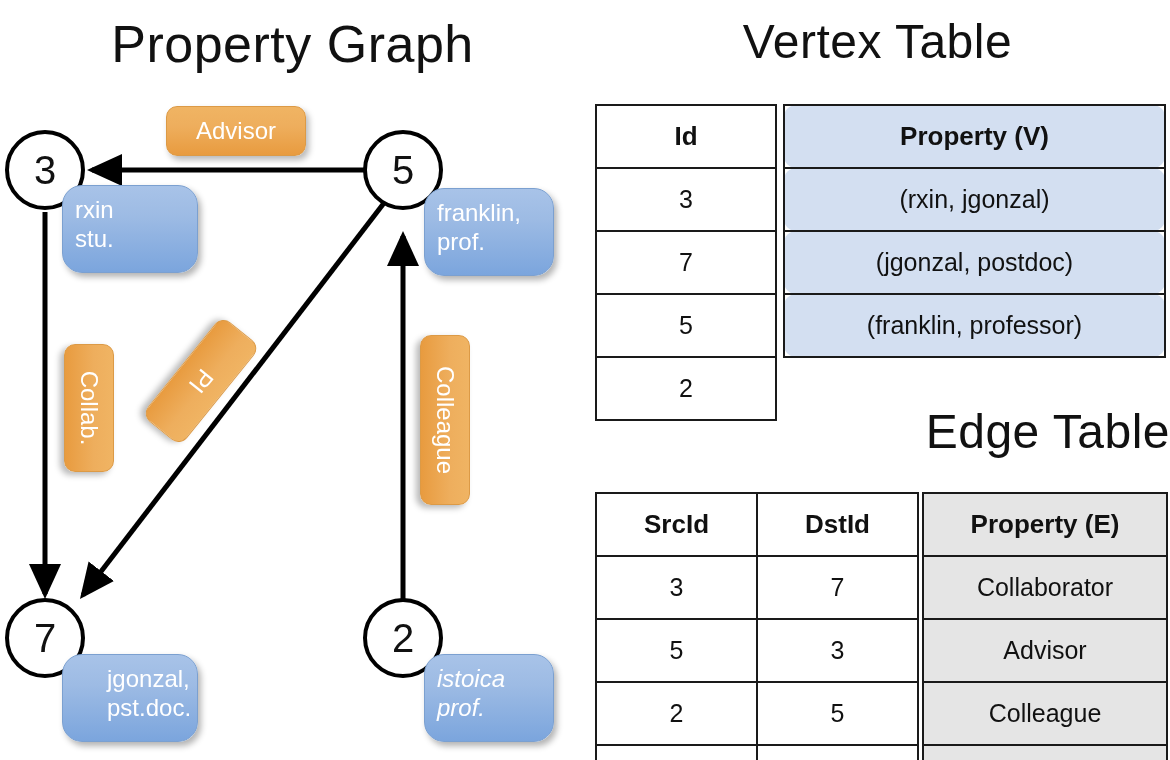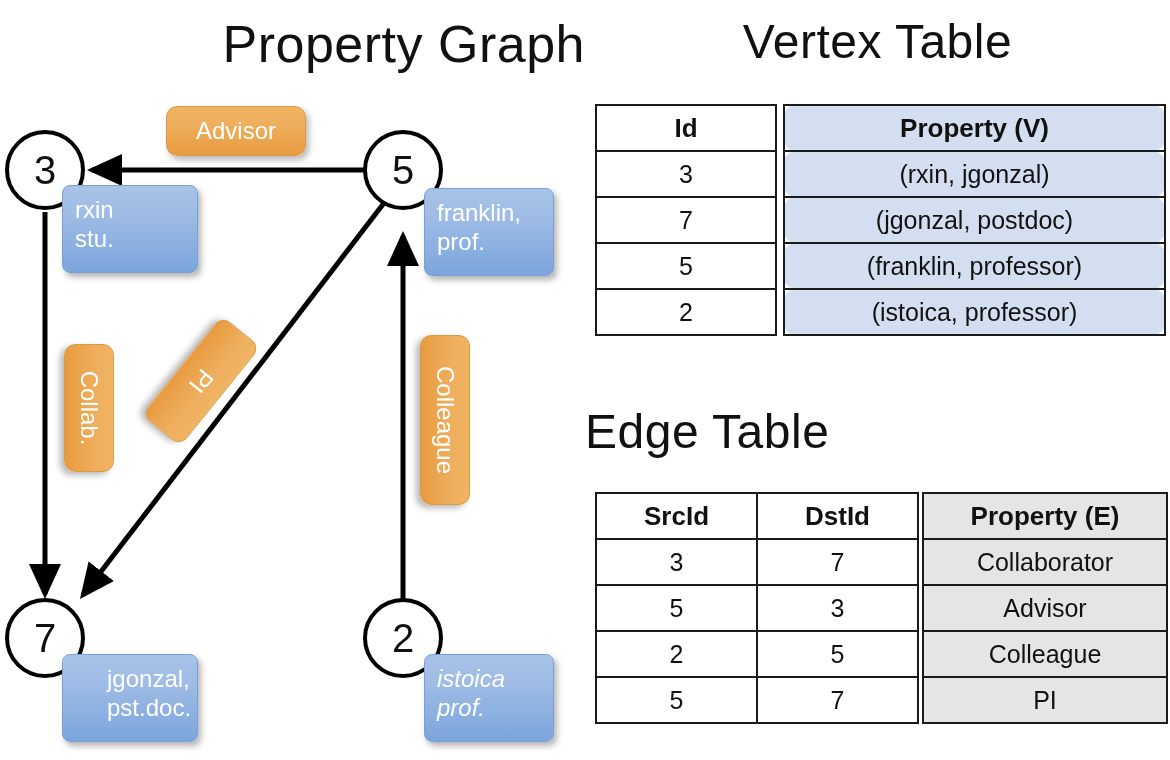--- a/index.html
+++ b/index.html
@@ -20,31 +20,31 @@
   .title {
     position: absolute;
     font-family: "Liberation Sans", sans-serif;
     font-weight: 300;
     color: #111;
     letter-spacing: 0.5px;
     white-space: nowrap;
   }
   #title-property-graph {
     left: 0; top: 14px; width: 585px;
-    text-align: right;
+    text-align: center;
     font-size: 52px;
   }
   #title-vertex-table {
     left: 585px; top: 14px; width: 585px;
     text-align: center;
     font-size: 48px;
   }
   #title-edge-table {
     left: 585px; top: 404px; width: 585px;
-    text-align: left;
+    text-align: right;
     font-size: 48px;
   }
 
   
   #graph-panel {
     position: absolute;
     left: 0; top: 0;
     width: 585px; height: 760px;
   }
   #graph-edges {
@@ -65,21 +65,21 @@
     justify-content: center;
     font-size: 40px;
     font-weight: 300;
     font-family: "Liberation Sans", sans-serif;
     color: #111;
     z-index: 3;
   }
 
   .prop-box {
     position: absolute;
-    border-radius: 8px;
+    border-radius: 20px;
     background: linear-gradient(to bottom, #a8c3e8 0%, #9dbbe4 35%, #7ba5dd 100%);
     border: 1px solid #7ba0d0;
     box-shadow: 3px 4px 6px rgba(0,0,0,0.30);
     color: #ffffff;
     font-size: 24px;
     font-weight: 300;
     line-height: 1.22;
     padding: 9px 12px;
     box-sizing: border-box;
     z-index: 4;
@@ -111,21 +111,21 @@
     font-family: "Liberation Sans", sans-serif;
     table-layout: fixed;
   }
   .tbl td, .tbl th {
     border: 2px solid #1a1a1a;
     text-align: center;
     font-weight: 300;
     font-size: 25px;
     color: #111;
     padding: 0;
-    height: 46px;
+    height: 63px;
     box-sizing: border-box;
   }
   .tbl th {
     font-weight: 700;
     font-size: 26px;
   }
   .cell-blue { background: #d3dff1; border-radius: 12px; }
   .cell-peach { background: #e5e5e5; }
   .cell-white { background: #ffffff; }
 
@@ -237,23 +237,20 @@
   </tr>
   <tr>
     <td class="cell-blue">(rxin, jgonzal)</td>
   </tr>
   <tr>
     <td class="cell-blue">(jgonzal, postdoc)</td>
   </tr>
   <tr>
     <td class="cell-blue">(franklin, professor)</td>
   </tr>
-  <tr>
-    <td class="cell-blue">(istoica, professor)</td>
-  </tr>
 </tbody>
   </table>
 
 <table class="tbl" id="edge-src-dst-table">
   <tbody>
       <tr>
     <th class="cell-white" style="width:161px">SrcId</th>
     <th class="cell-white" style="width:161px">DstId</th>
   </tr>
   <tr>

